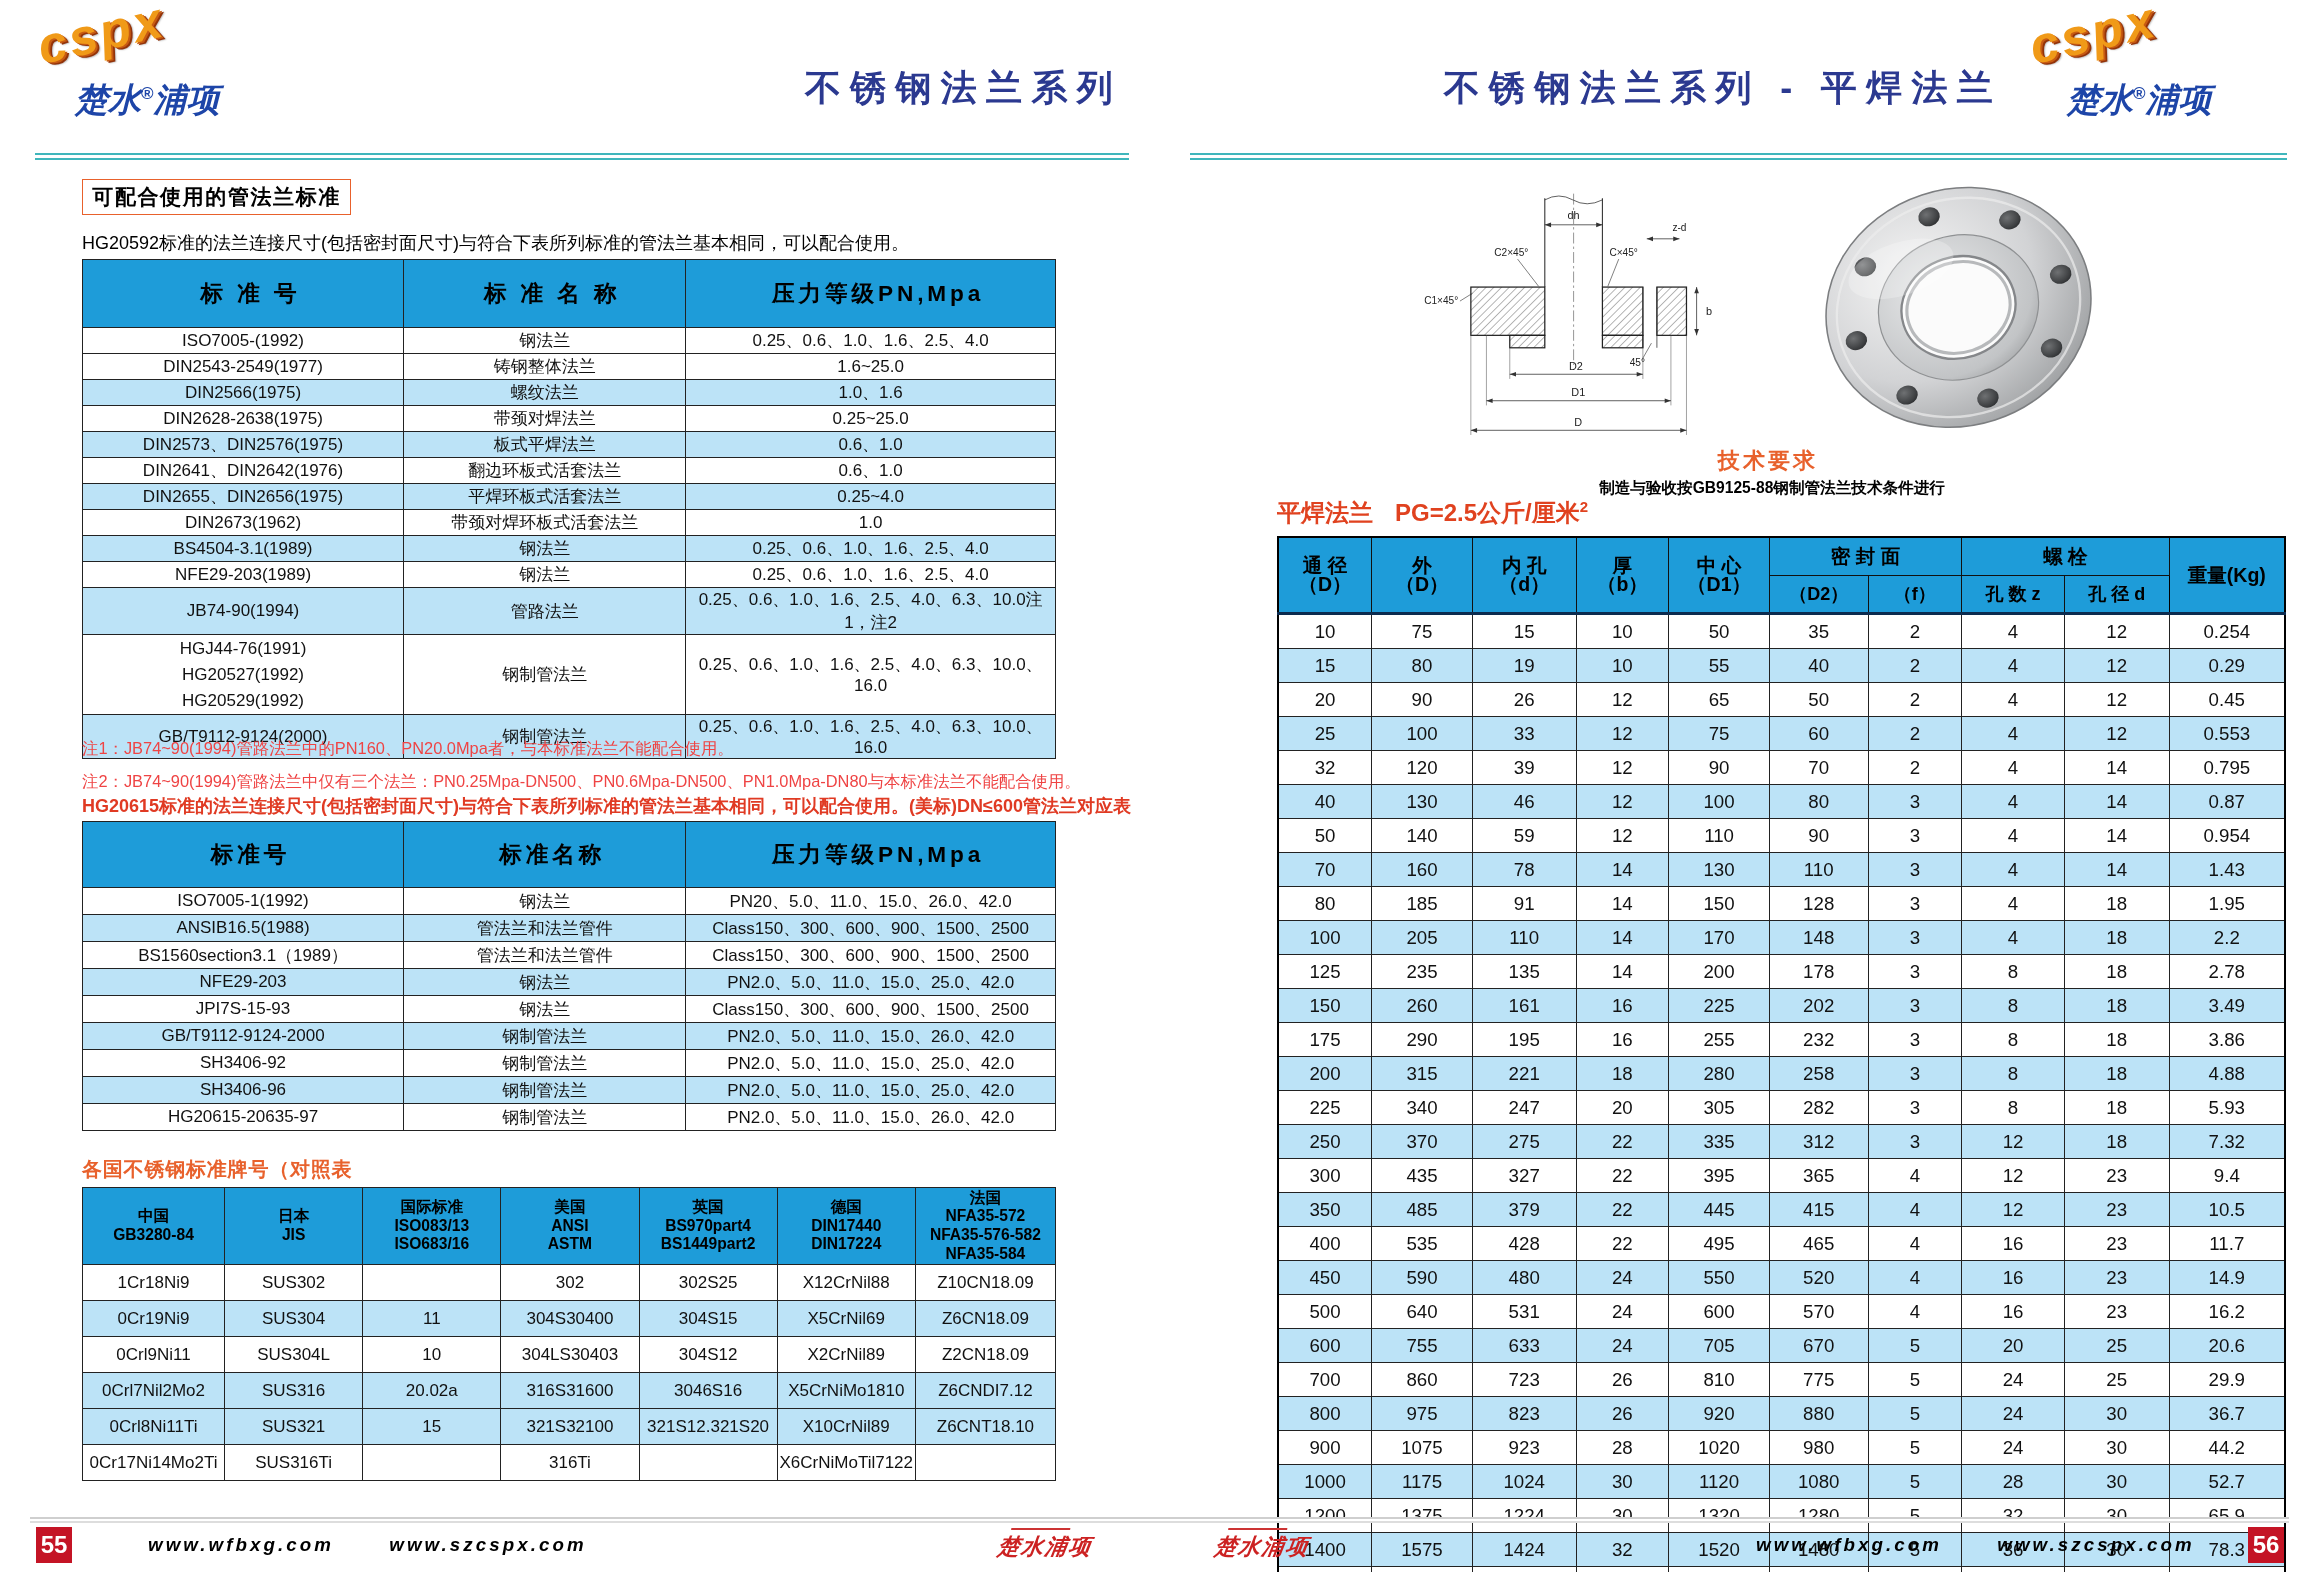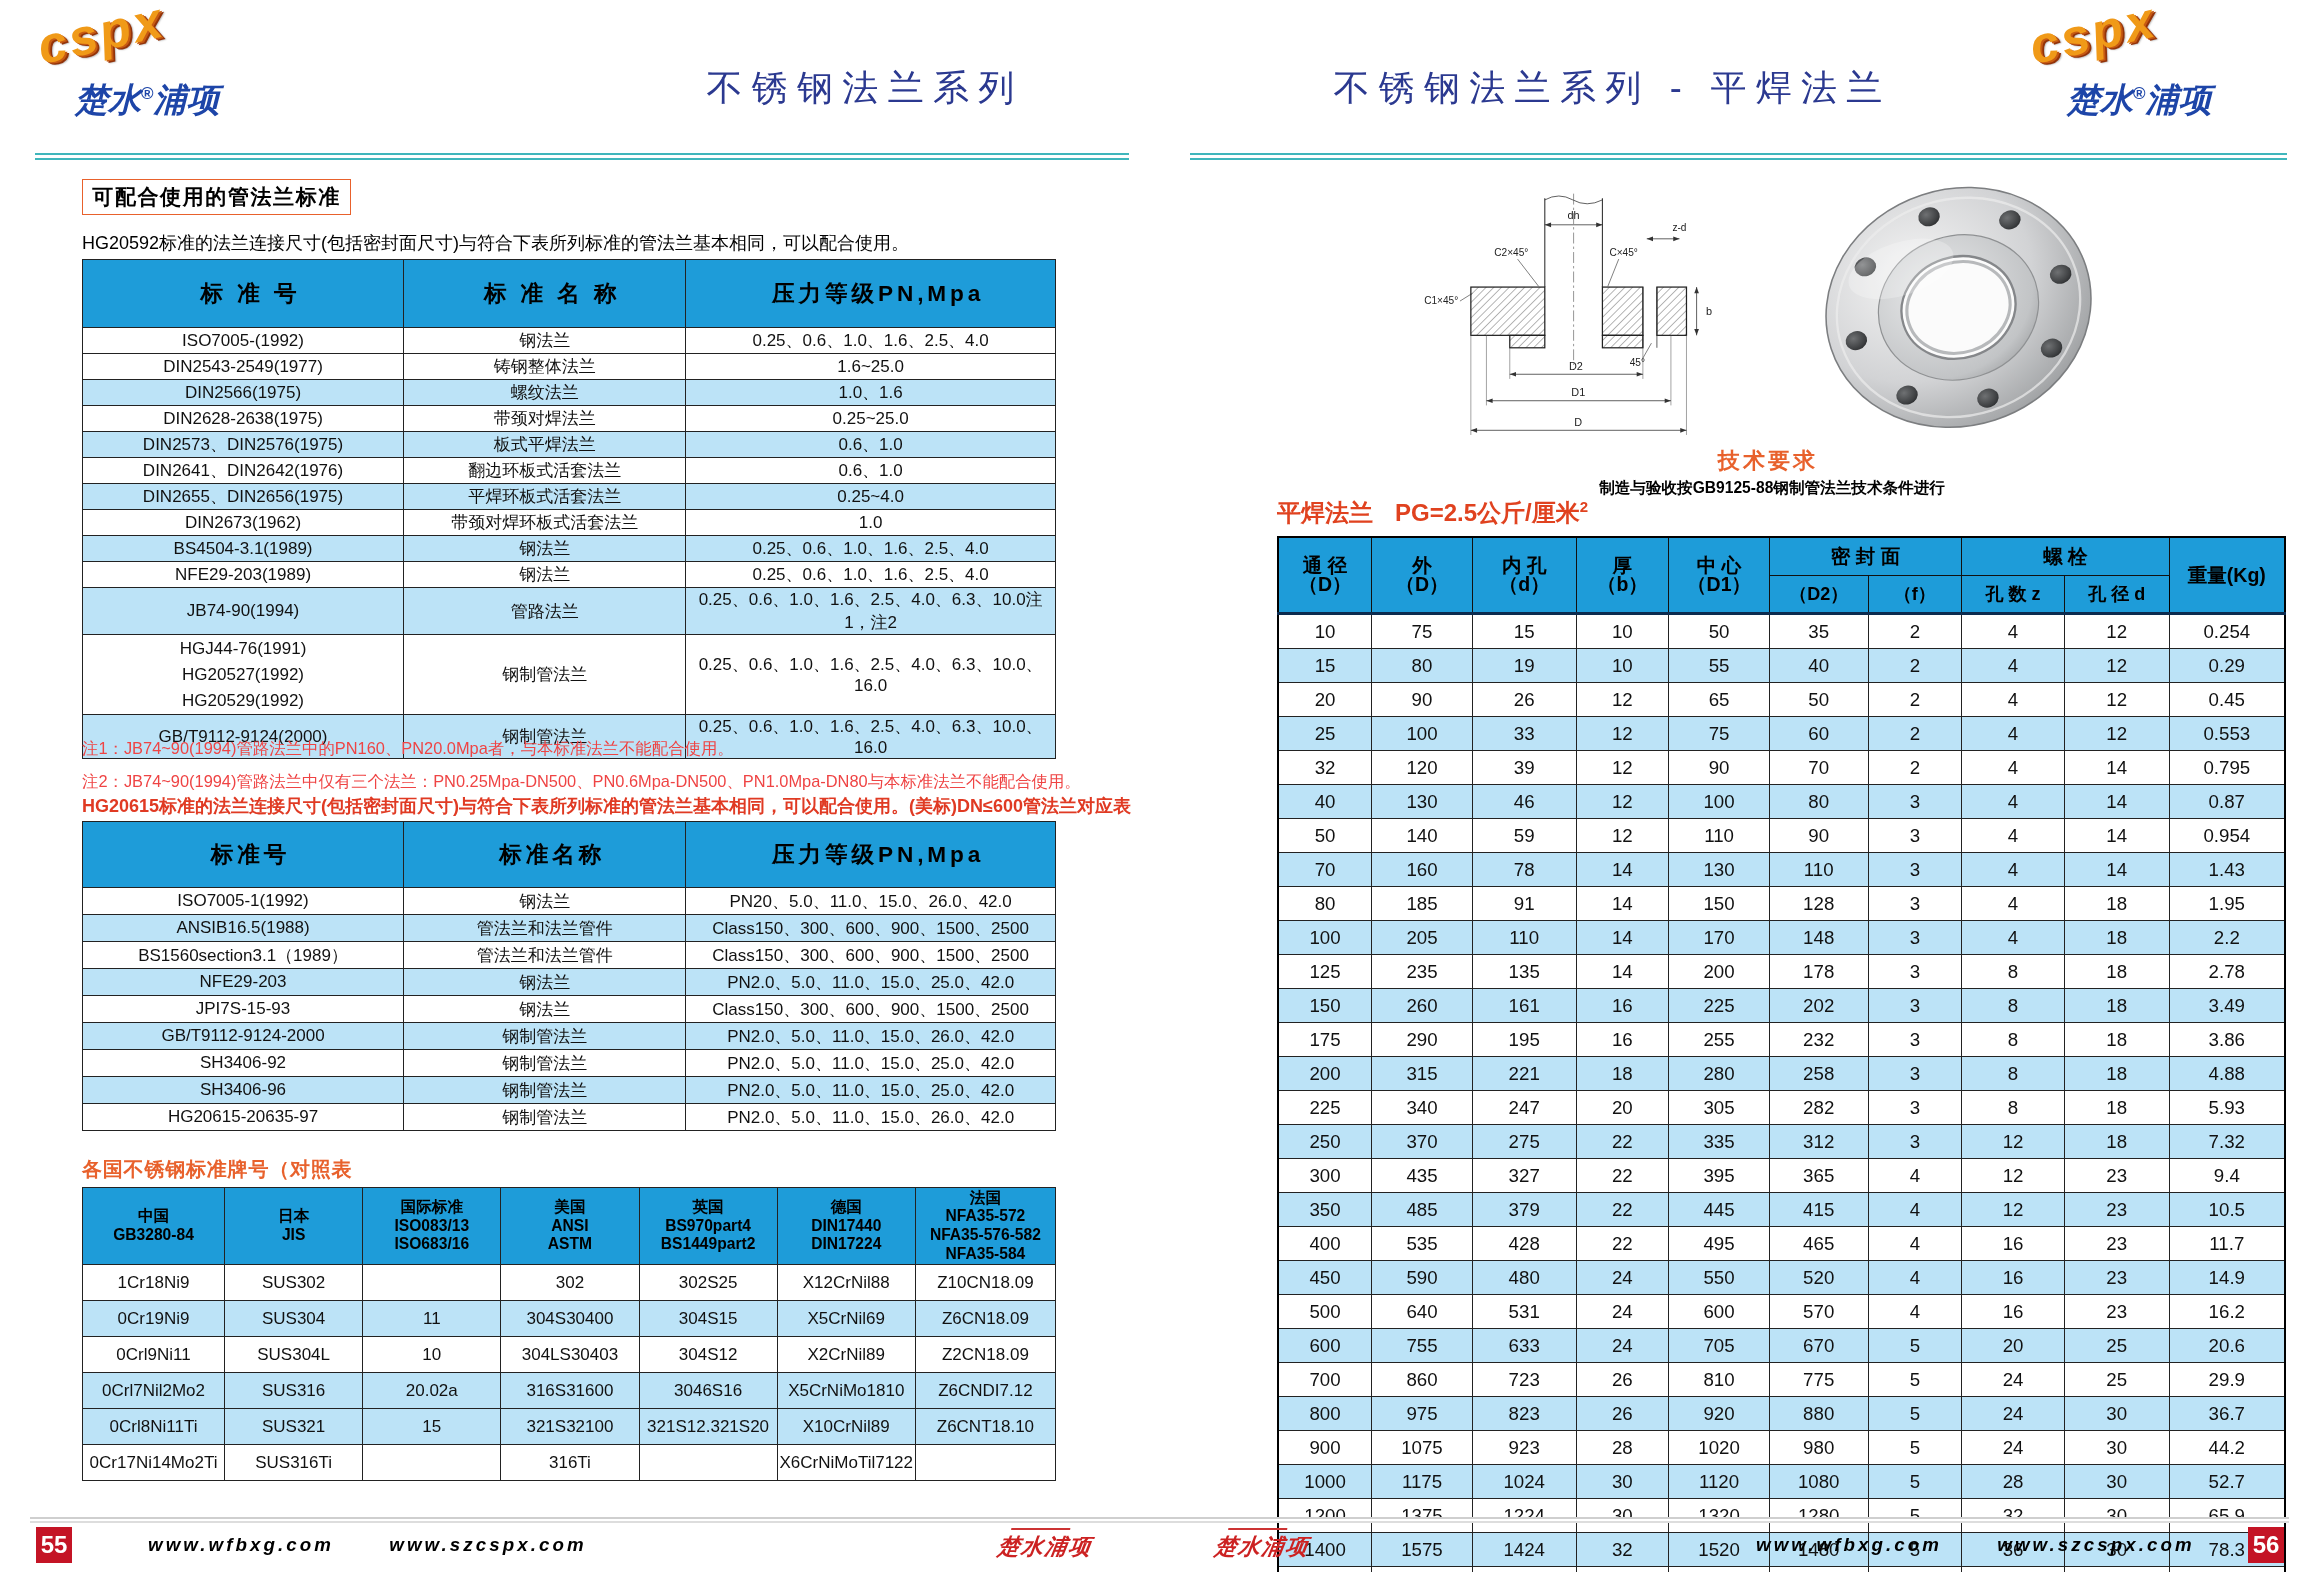--- a/index.html
+++ b/index.html
@@ -9,22 +9,22 @@
   .logo{position:absolute;width:257px;height:132px;}
   .logo .mark{display:block;font-style:italic;font-weight:900;font-size:51px;letter-spacing:3.1px;
       color:#f09a18;transform:rotate(-13deg);transform-origin:left bottom;
       text-shadow:1.6px 1.6px 0 #c75a12,3.1px 3.1px 0 #93330a,3.9px 3.9px 1.6px rgba(0,0,0,.25);}
   .logo .cn{display:block;margin-top:1.6px;margin-left:30px;font-weight:bold;font-style:italic;
       font-size:33px;color:#1d45a8;white-space:nowrap;}
   .logo .cn sup{font-size:17px;font-style:normal;}
   .logo-left{left:45px;top:17px;}
   .logo-right{left:2037px;top:17px;}
   
-  .page-title{position:absolute;font-weight:normal;font-size:36px;color:#2b3990;letter-spacing:9.3px;
-      text-align:center;white-space:nowrap;}
+  .page-title{position:absolute;font-weight:bold;font-size:36px;color:#2b3990;letter-spacing:9.3px;
+      text-align:right;white-space:nowrap;}
   .title-left{left:608px;top:64px;width:514px;}
   .title-right{left:1223px;top:64px;width:779px;}
   .header-rule{position:absolute;top:153px;height:7px;
       background:linear-gradient(#3fb6bc 0 2.3px,#ffffff 2.3px 4.7px,#3fb6bc 4.7px 7px);}
   .rule-left{left:35px;width:1094px;}
   .rule-right{left:1190px;width:1097px;}
   
   .sec-heading-box{position:absolute;left:82px;top:179px;border:1.6px solid #e8612c;color:#000000;
       font-weight:bold;font-size:21px;padding:3.1px 9.3px;letter-spacing:1.6px;}
   .intro{position:absolute;left:82px;top:231px;font-size:18px;color:#000;}

